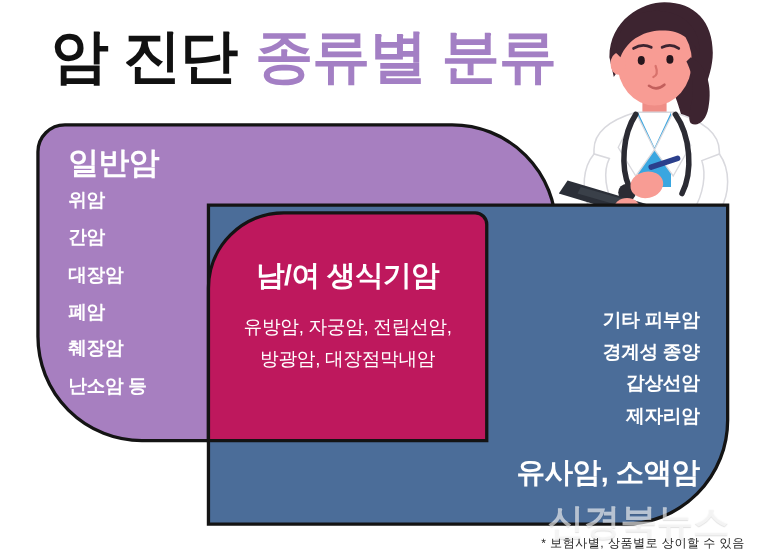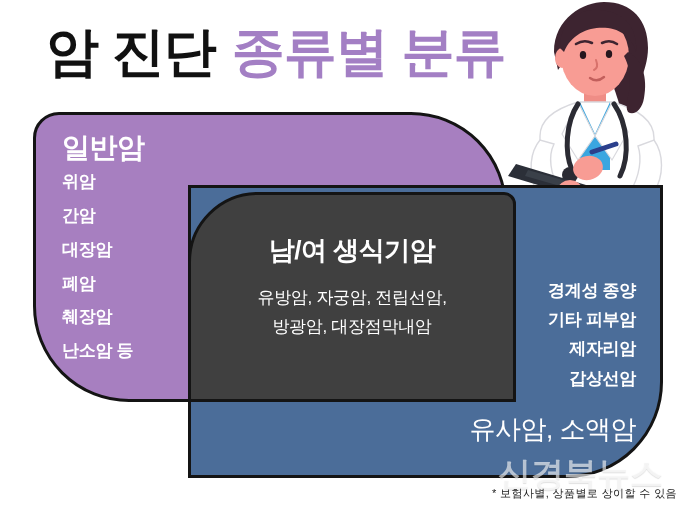--- a/index.html
+++ b/index.html
@@ -67,23 +67,23 @@
     top: 185px;
     width: 475px;
     height: 293px;
     background: #4b6d99;
     border-radius: 0px 0px 96px 0px;
     z-index: 3;
   }
   .box-repro {
     left: 188px;
     top: 192px;
-    width: 328px;
+    width: 256px;
     height: 210px;
-    background: #404040;
+    background: #be185d;
     border-radius: 70px 12px 0px 0px;
     z-index: 4;
   }
 
   
   .head-general {
     position: absolute;
     left: 26px;
     top: 14px;
     font-size: 28px;
@@ -144,21 +144,21 @@
     font-weight: 700;
     color: #ffffff;
     letter-spacing: -0.3px;
     line-height: 1.72;
   }
   .head-similar {
     position: absolute;
     right: 24px;
     bottom: 28px;
     font-size: 26px;
-    font-weight: 400;
+    font-weight: 700;
     color: #ffffff;
     letter-spacing: -0.5px;
     text-align: center;
   }
 
   
   .watermark {
     position: absolute;
     left: 498px;
     top: 452px;
@@ -246,24 +246,24 @@
       <div class="li">간암</div>
       <div class="li">대장암</div>
       <div class="li">폐암</div>
       <div class="li">췌장암</div>
       <div class="li">난소암 등</div>
     </div>
   </div>
 
   <div class="box box-similar">
     <div class="list-other">
+      <div class="li">기타 피부암</div>
       <div class="li">경계성 종양</div>
-      <div class="li">기타 피부암</div>
+      <div class="li">갑상선암</div>
       <div class="li">제자리암</div>
-      <div class="li">갑상선암</div>
     </div>
     <div class="head-similar">유사암, 소액암</div>
   </div>
 
   <div class="box box-repro">
     <div class="head-repro">남/여 생식기암</div>
     <div class="list-repro">
       <div class="li">유방암, 자궁암, 전립선암,</div>
       <div class="li">방광암, 대장점막내암</div>
     </div>

